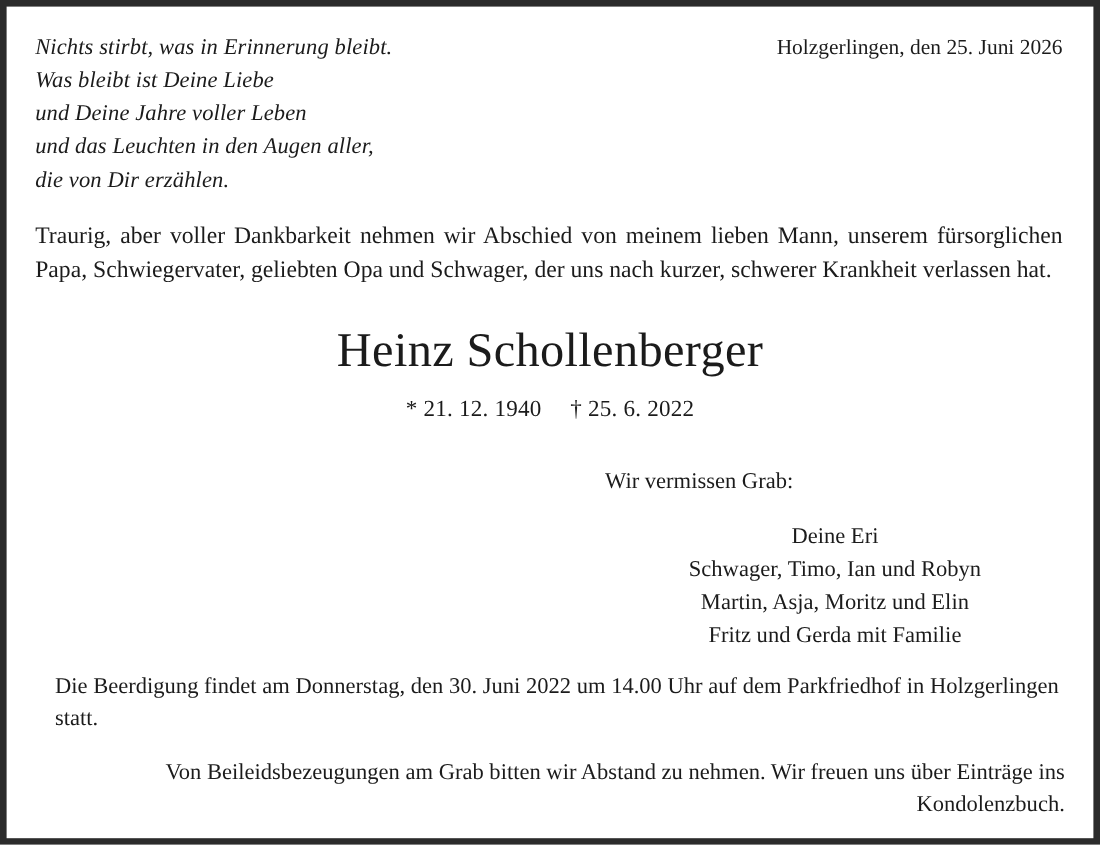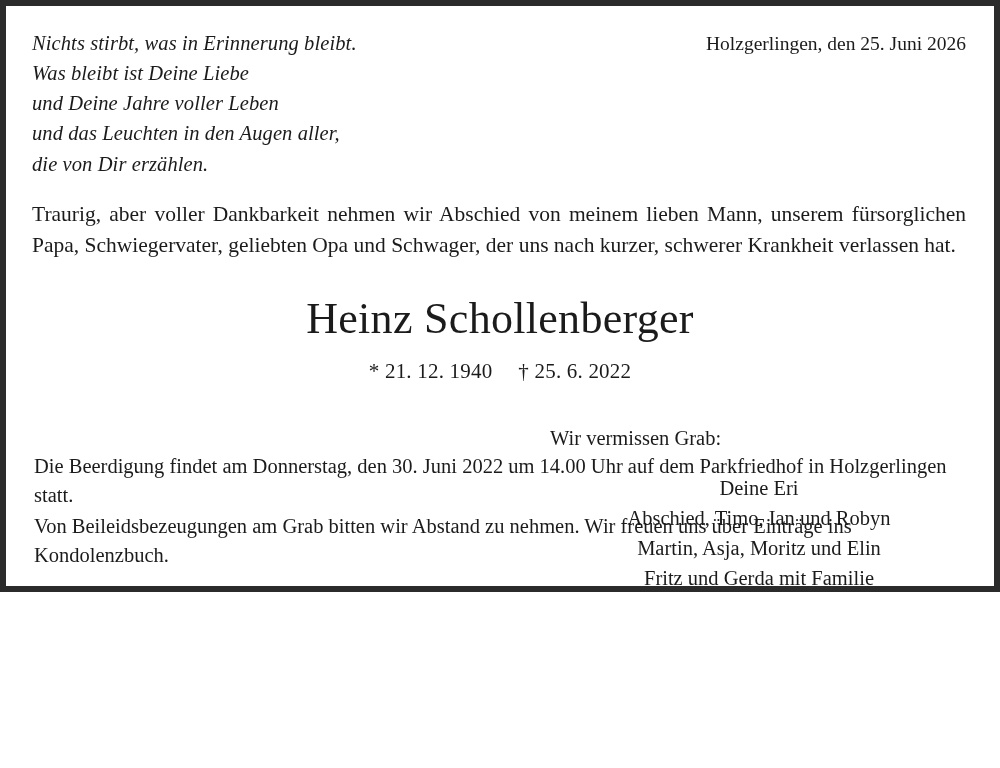--- a/index.html
+++ b/index.html
@@ -11,21 +11,21 @@
     width: 1000px;
     height: 768px;
     font-family: "Liberation Serif", serif;
     color: #1b1b1b;
     overflow: hidden;
   }
   .obituary {
     position: relative;
     box-sizing: border-box;
     width: 1000px;
-    height: 592px;
+    height: 768px;
     border: 6px solid #2b2b2b;
     padding: 22px 26px 18px 26px;
     background: #ffffff;
   }
   .top-row {
     display: flex;
     justify-content: space-between;
     align-items: flex-start;
   }
   .verse {
@@ -78,31 +78,32 @@
   }
   .mourners .lead {
     margin-bottom: 20px;
   }
   .mourners .m-line {
     line-height: 1.47;
     text-align: center;
   }
   .footer {
     position: absolute;
-    left: 28px;
+    left: 44px;
     right: 26px;
     bottom: 16px;
     font-size: 20.5px;
     line-height: 1.42;
   }
   .footer p {
     margin: 0;
   }
   .footer .para2 {
-    margin-top: 2px;
+    margin-top: 20px;
+    text-align: right;
   }
 </style>
 </head>
 <body>
 
 <div class="obituary">
 
   <div class="top-row">
     <div class="verse">Nichts stirbt, was in Erinnerung bleibt.
 Was bleibt ist Deine Liebe
@@ -117,21 +118,21 @@
   <div class="name-block">
     <div class="deceased-name">Heinz Schollenberger</div>
     <div class="dates">
       <span>* 21. 12. 1940</span><span class="sep"></span><span>† 25. 6. 2022</span>
     </div>
   </div>
 
   <div class="mourners">
     <div class="lead">Wir vermissen Grab:</div>
     <div class="m-line">Deine Eri</div>
-    <div class="m-line">Abschied, Timo, Ian und Robyn</div>
+    <div class="m-line">Schwager, Timo, Ian und Robyn</div>
     <div class="m-line">Martin, Asja, Moritz und Elin</div>
     <div class="m-line">Fritz und Gerda mit Familie</div>
   </div>
 
   <div class="footer">
     <p>Die Beerdigung findet am Donnerstag, den 30. Juni 2022 um 14.00 Uhr auf dem Parkfriedhof in Holzgerlingen statt.</p>
     <p class="para2">Von Beileidsbezeugungen am Grab bitten wir Abstand zu nehmen. Wir freuen uns über Einträge ins Kondolenzbuch.</p>
   </div>
 
 </div>

